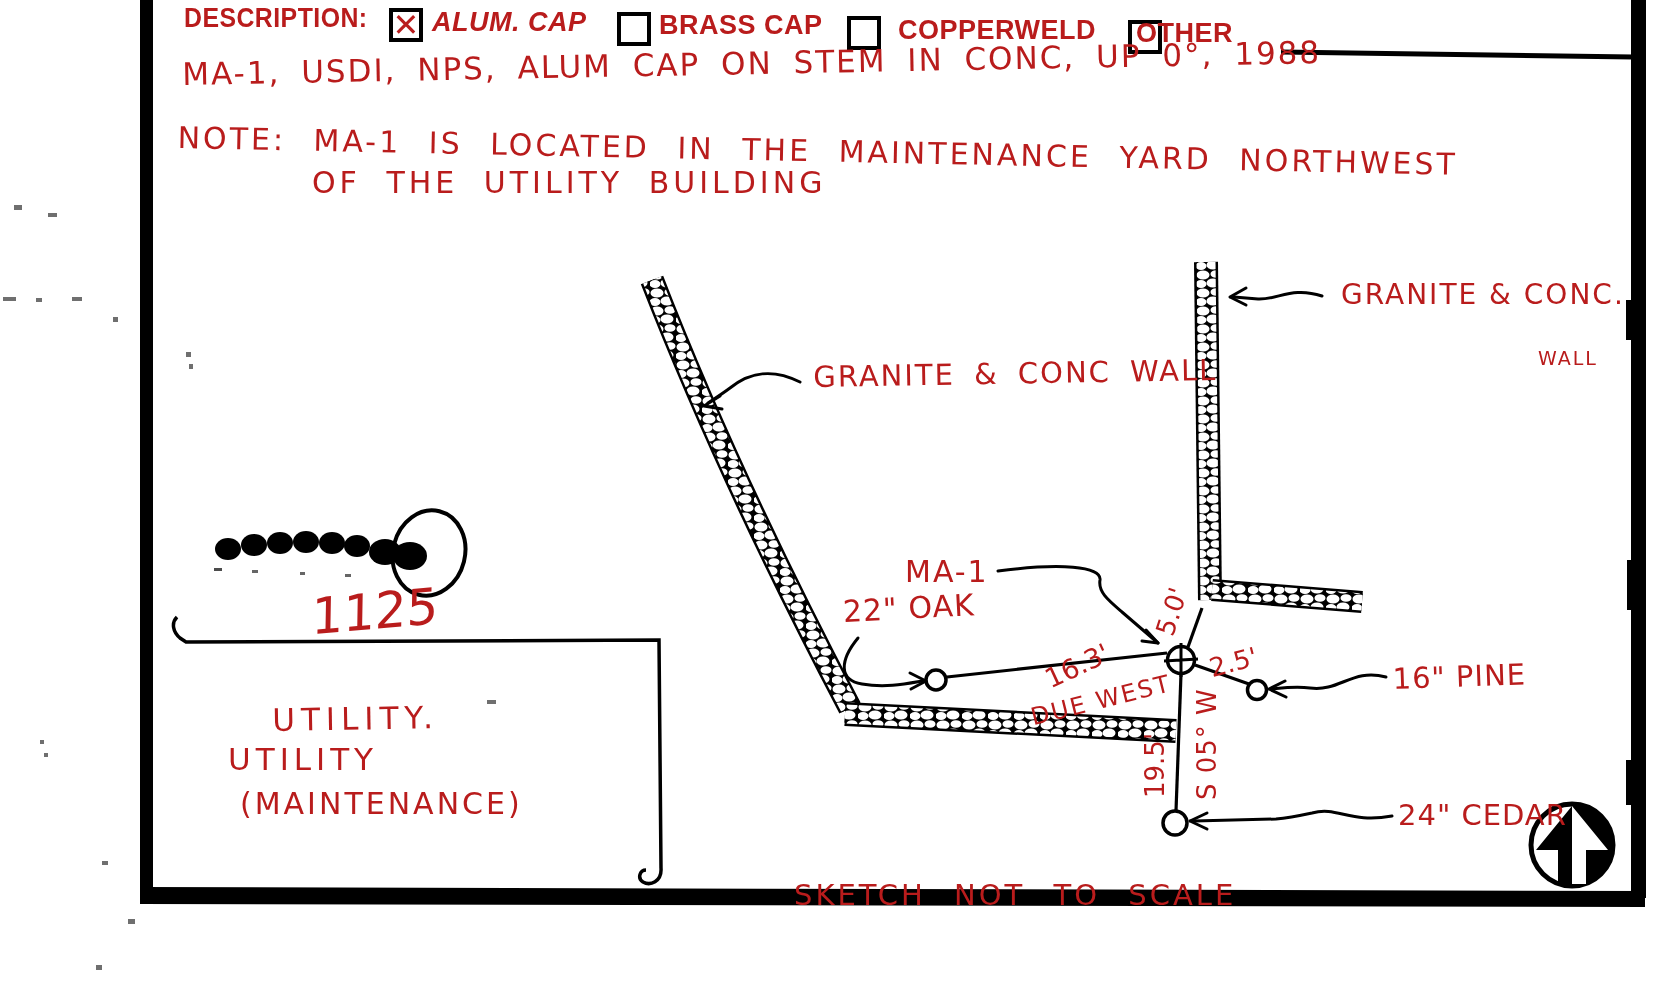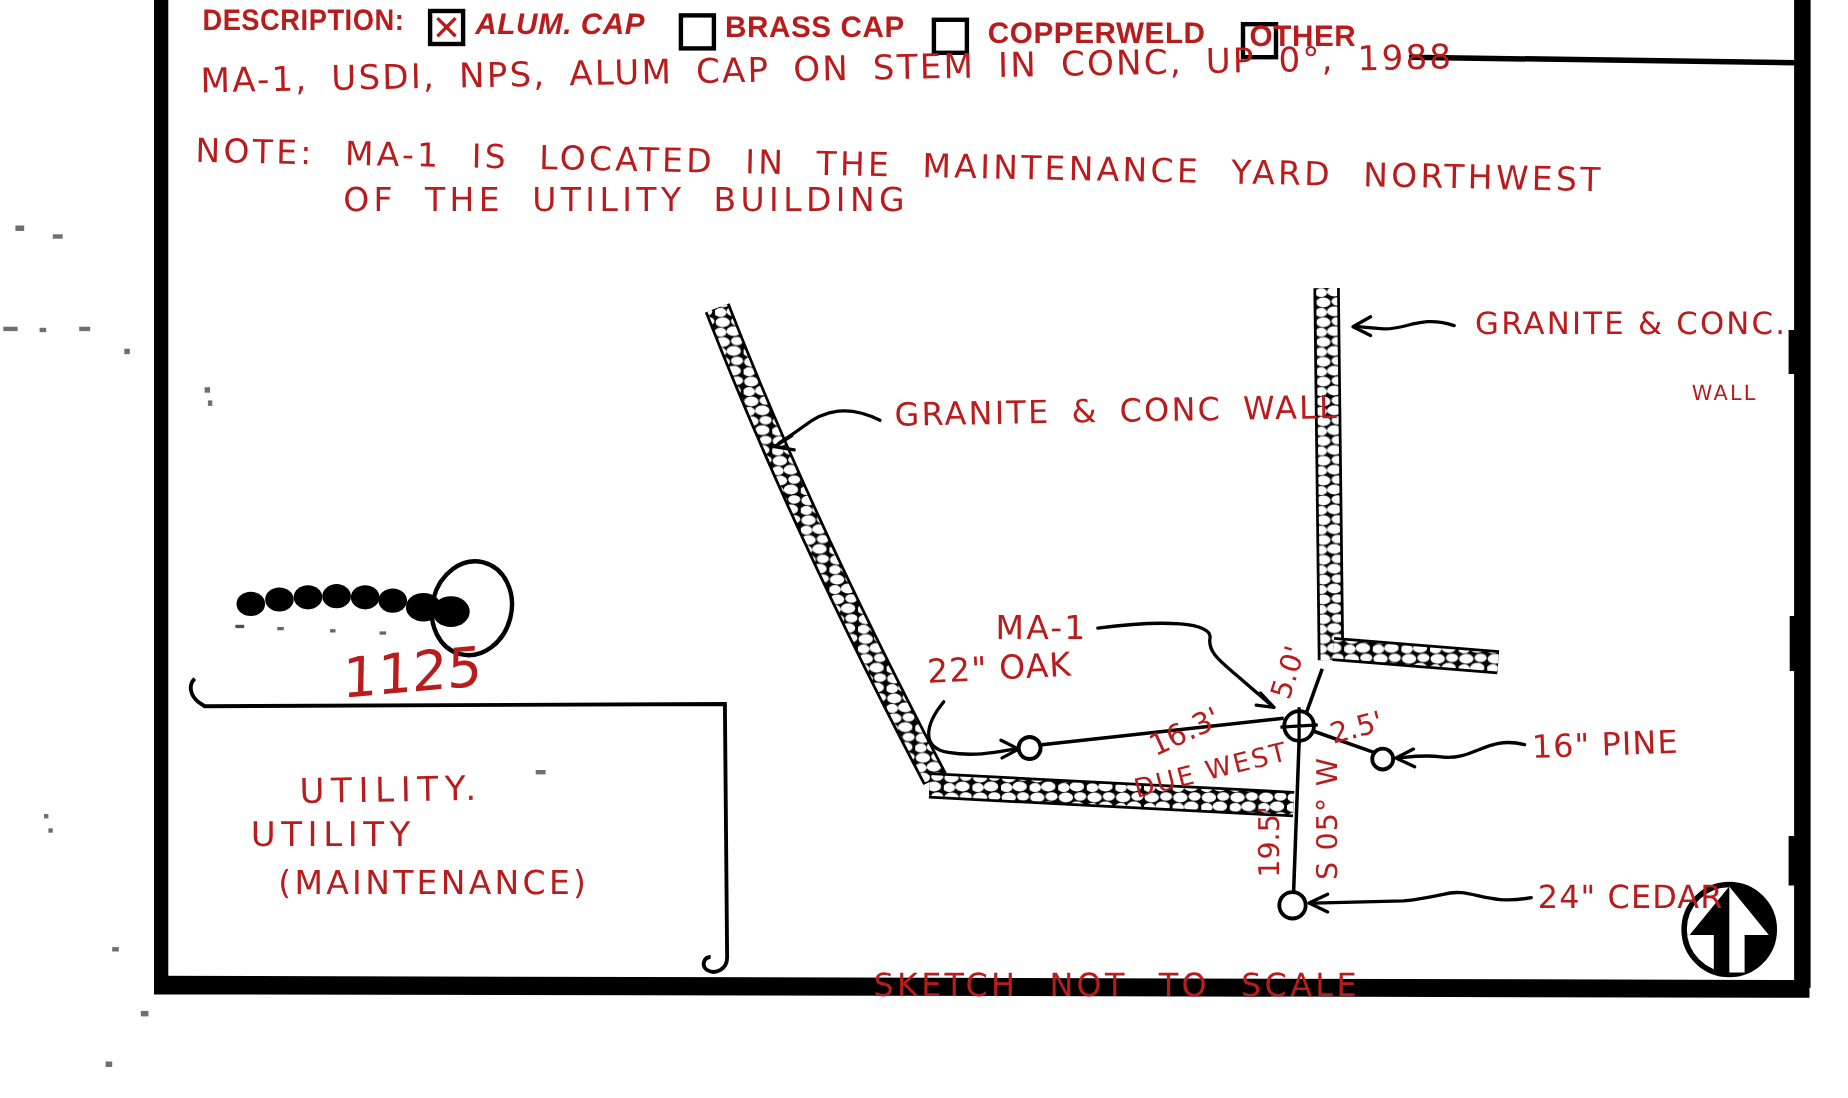--- a/index.html
+++ b/index.html
@@ -30,21 +30,21 @@
   #pine-label{left:1392px;top:662px;font-size:29px;letter-spacing:1px;transform:rotate(-2deg);}
   #cedar-label{left:1398px;top:798px;font-size:29px;letter-spacing:1px;}
   #oak-dist{left:1040px;top:666px;font-size:27px;transform:rotate(-25deg);}
   #oak-bearing{left:1028px;top:704px;font-size:24px;letter-spacing:2px;transform:rotate(-14deg);}
   #wall-dist{left:1150px;top:630px;font-size:26px;transform:rotate(-72deg);}
   #pine-dist{left:1206px;top:654px;font-size:26px;transform:rotate(-15deg);}
   #cedar-dist{left:1140px;top:798px;font-size:26px;transform:rotate(-90deg);}
   #cedar-bearing{left:1192px;top:800px;font-size:26px;letter-spacing:1px;transform:rotate(-90deg);}
   #building1{left:272px;top:702px;font-size:31px;letter-spacing:6px;transform:rotate(-1deg);}
   #building2{left:228px;top:741px;font-size:31px;letter-spacing:5px;}
-  #building3{left:253px;top:786px;font-size:30px;letter-spacing:3px;}
+  #building3{left:240px;top:786px;font-size:30px;letter-spacing:3px;}
   #overwrite-num{left:312px;top:588px;font-size:50px;transform:rotate(-5deg) skewX(-6deg);}
   #scale-note{left:794px;top:850px;font-size:29px;letter-spacing:3px;word-spacing:16px;margin-top:28px;}
   .noise{position:absolute;background:#222;opacity:.65;}
 </style>
 </head>
 <body>
 
 <div class="page">
 
   <svg class="layer" width="1680" height="998" viewBox="0 0 1680 998">

